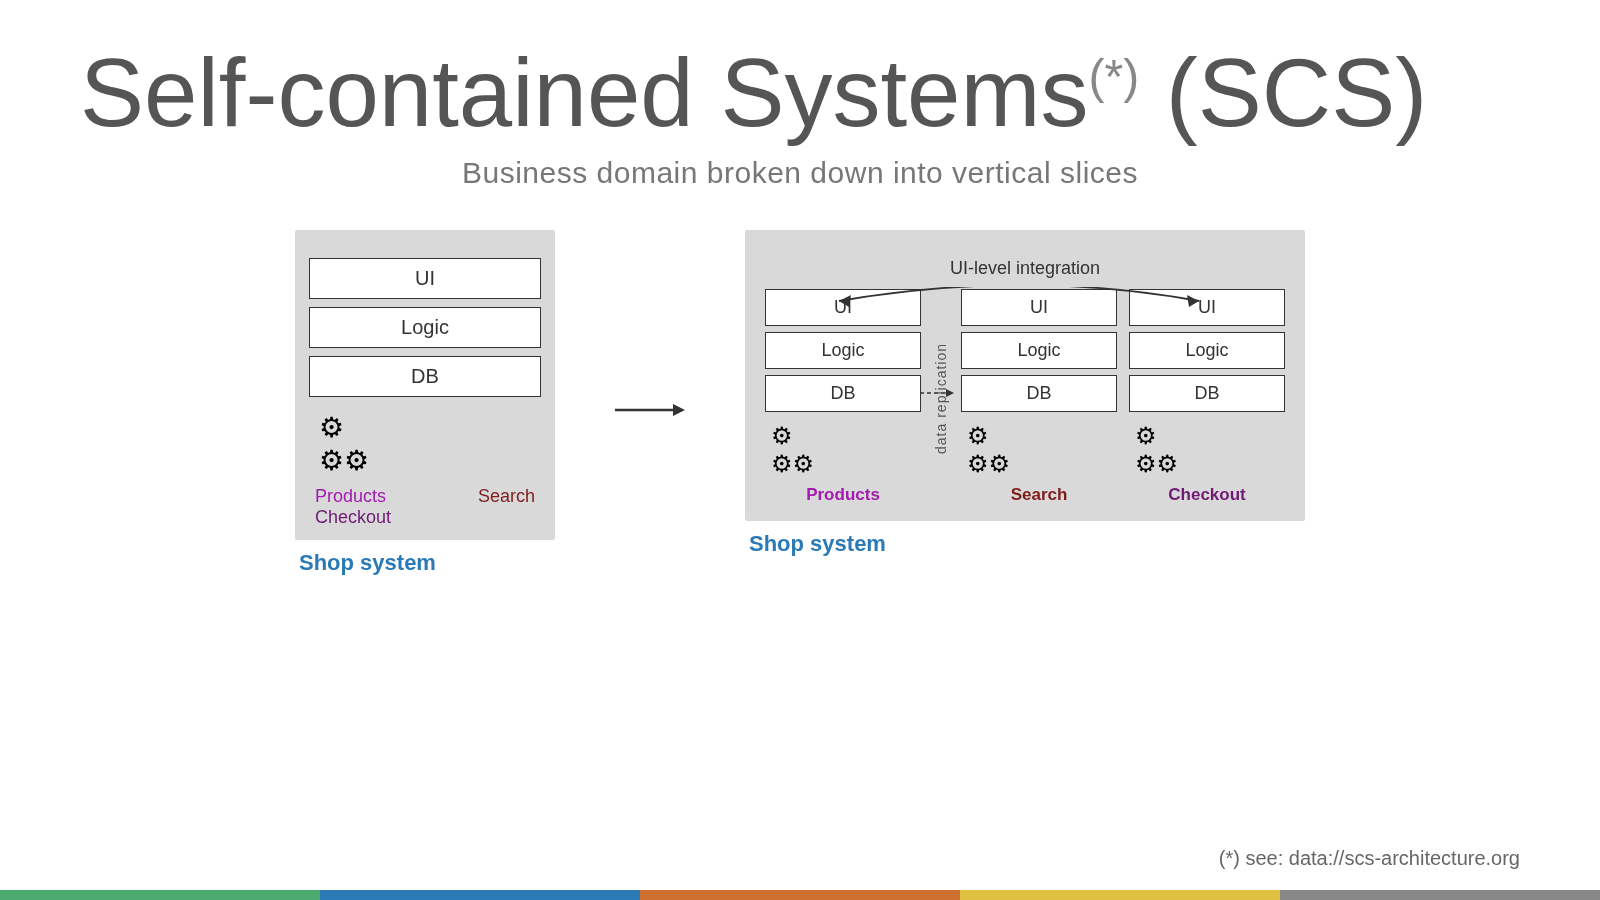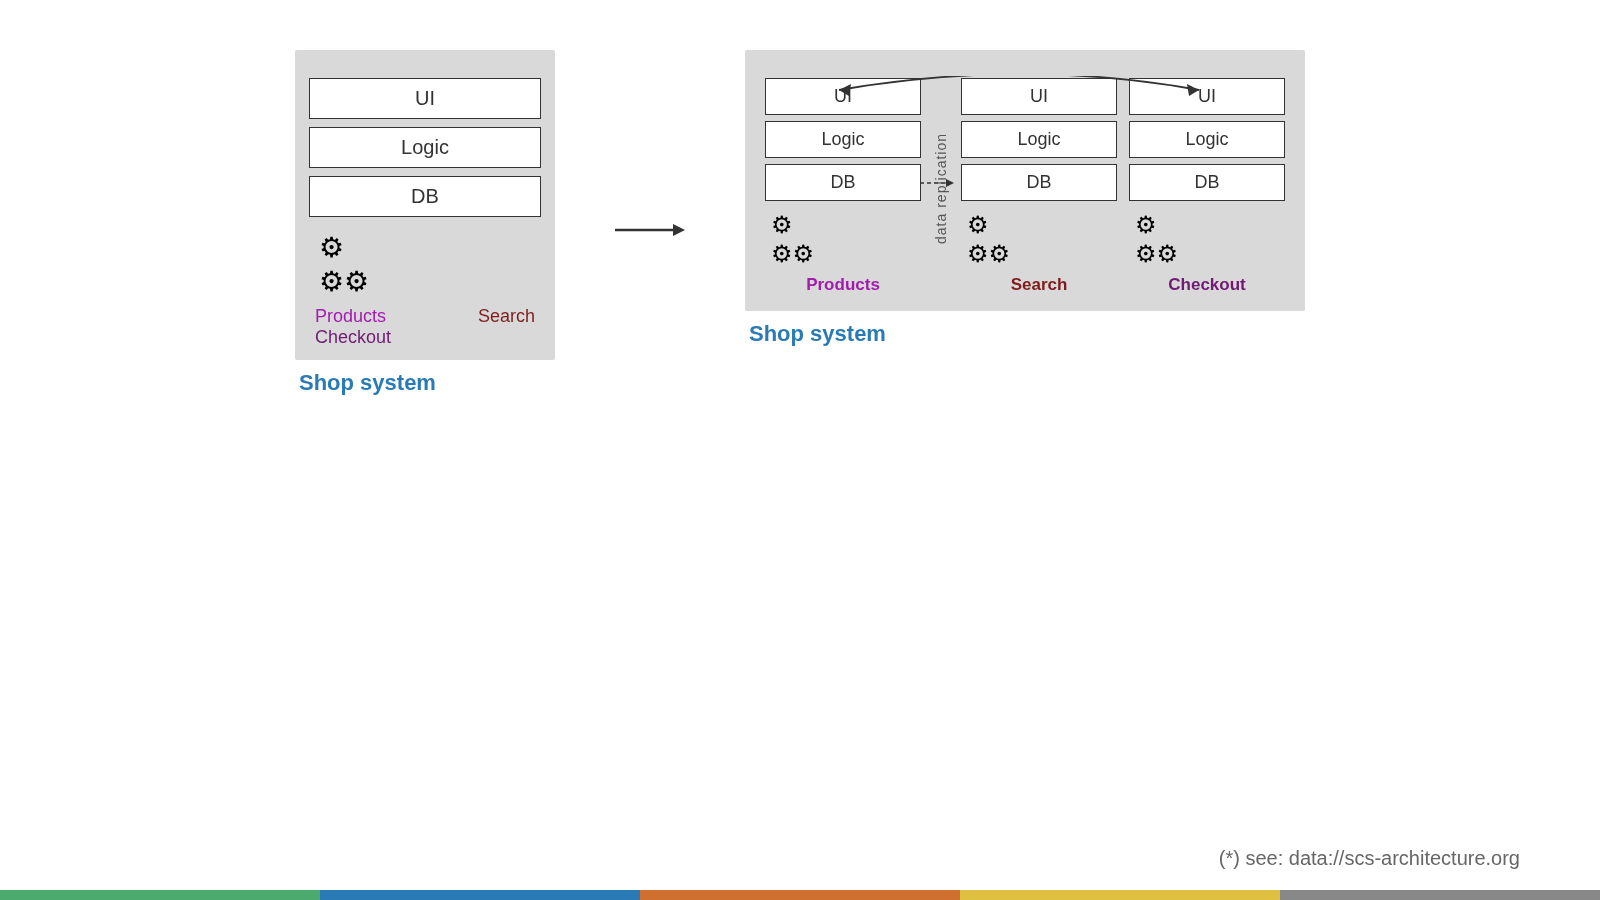--- a/index.html
+++ b/index.html
@@ -199,20 +199,24 @@
       bottom: 30px;
       right: 80px;
       font-size: 20px;
       color: #666;
     }
   </style>
 </head>
 <body>
 
 <div class="content">
+  <h1 class="main-title">
+    Self-contained Systems<sup>(*)</sup> (SCS)
+  </h1>
+  <div class="subtitle">Business domain broken down into vertical slices</div>
 
   <div class="diagrams">
 
     <div>
       <div class="diagram-box left-diagram">
         <div class="layer-box">UI</div>
         <div class="layer-box">Logic</div>
         <div class="layer-box">DB</div>
         <div class="gears">⚙<br>⚙⚙</div>
         <div class="labels-row">
@@ -230,20 +234,21 @@
       <div class="arrow">
         <svg width="70" height="20" viewBox="0 0 70 20">
           <line x1="0" y1="10" x2="58" y2="10" stroke="#333" stroke-width="2.5"></line>
           <polygon points="58,4 70,10 58,16" fill="#333"></polygon>
         </svg>
       </div>
     </div>
 
     <div>
       <div class="diagram-box right-diagram">
+        <div class="ui-level-label">UI-level integration</div>
 
         <div style="position:relative;">
           <svg class="ui-arrow-svg" height="50" style="position:absolute;top:-2px;left:0;z-index:10;">
 
             <path d="M 80 14 Q 265 -18 440 14" stroke="#333" stroke-width="1.8" fill="none"></path>
 
             <polygon points="440,14 428,8 430,20" fill="#333"></polygon>
 
             <polygon points="80,14 92,8 90,20" fill="#333"></polygon>
           </svg>

